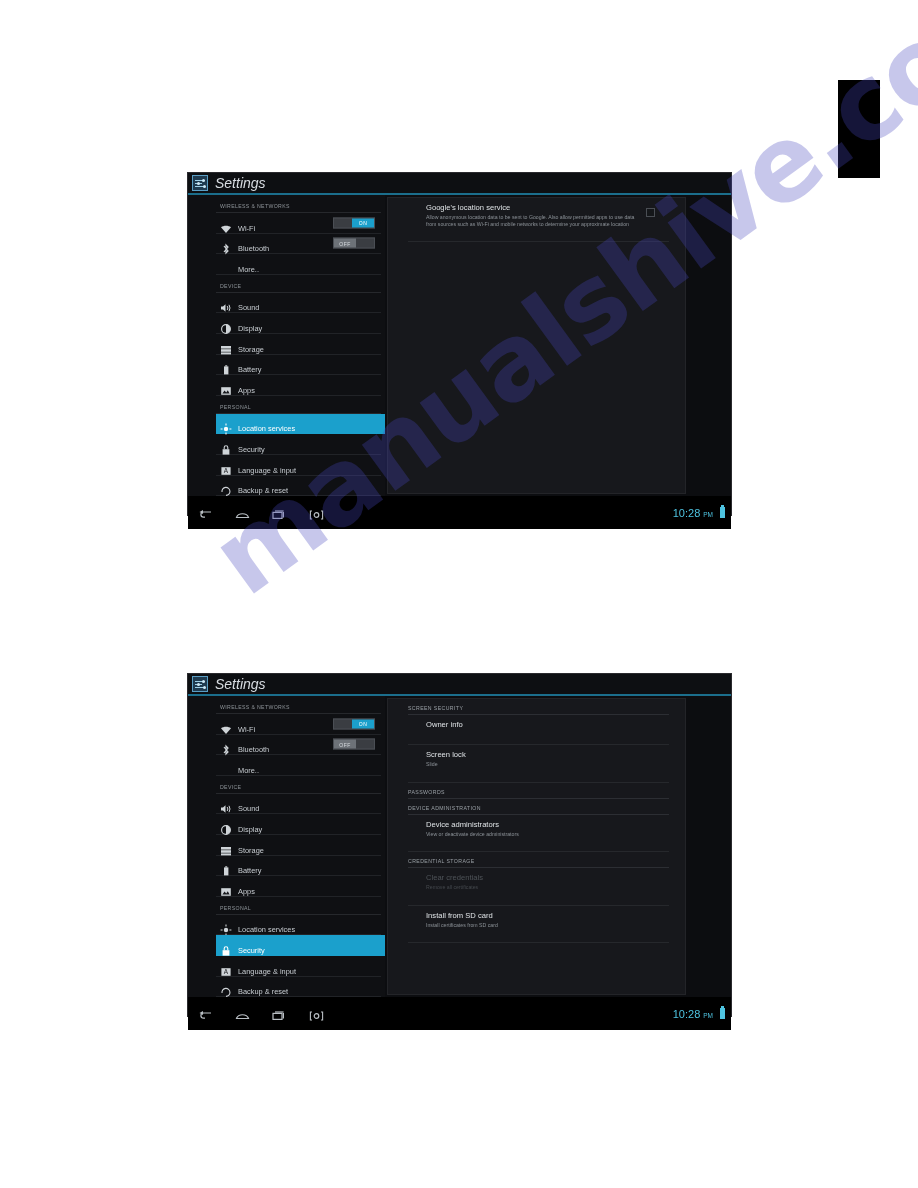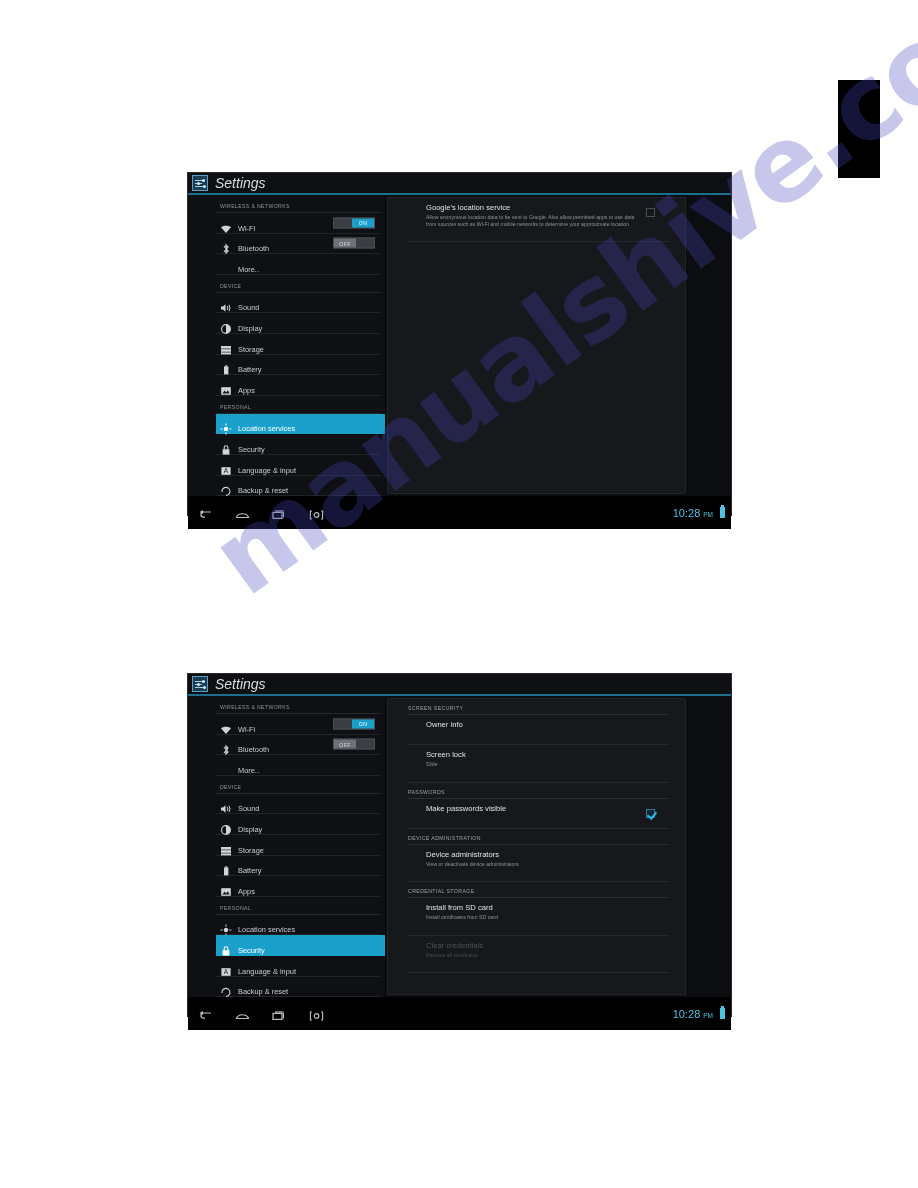--- a/index.html
+++ b/index.html
@@ -608,40 +608,36 @@
           <div class="c-head">SCREEN SECURITY</div>
           <div class="c-item">
             <div class="c-title">Owner info</div>
           </div>
           <div class="c-item">
             <div class="c-title">Screen lock</div>
             <div class="c-sub">Slide</div>
           </div>
 
           <div class="c-head">PASSWORDS</div>
-          <div class="c-item">
-            <div class="c-title">Make passwords visible</div>
-            <span class="cbx checked"></span>
-          </div>
 
           <div class="c-head">DEVICE ADMINISTRATION</div>
           <div class="c-item">
             <div class="c-title">Device administrators</div>
             <div class="c-sub">View or deactivate device administrators</div>
           </div>
 
           <div class="c-head">CREDENTIAL STORAGE</div>
+          <div class="c-item dim">
+            <div class="c-title">Clear credentials</div>
+            <div class="c-sub">Remove all certificates</div>
+          </div>
           <div class="c-item">
             <div class="c-title">Install from SD card</div>
             <div class="c-sub">Install certificates from SD card</div>
           </div>
-          <div class="c-item dim">
-            <div class="c-title">Clear credentials</div>
-            <div class="c-sub">Remove all certificates</div>
-          </div>
 
         </div>
       </div>
     </div>
 
   </div>
 
   <div class="navbar">
     <div class="nav-icons">
       <span class="nav-ic">

